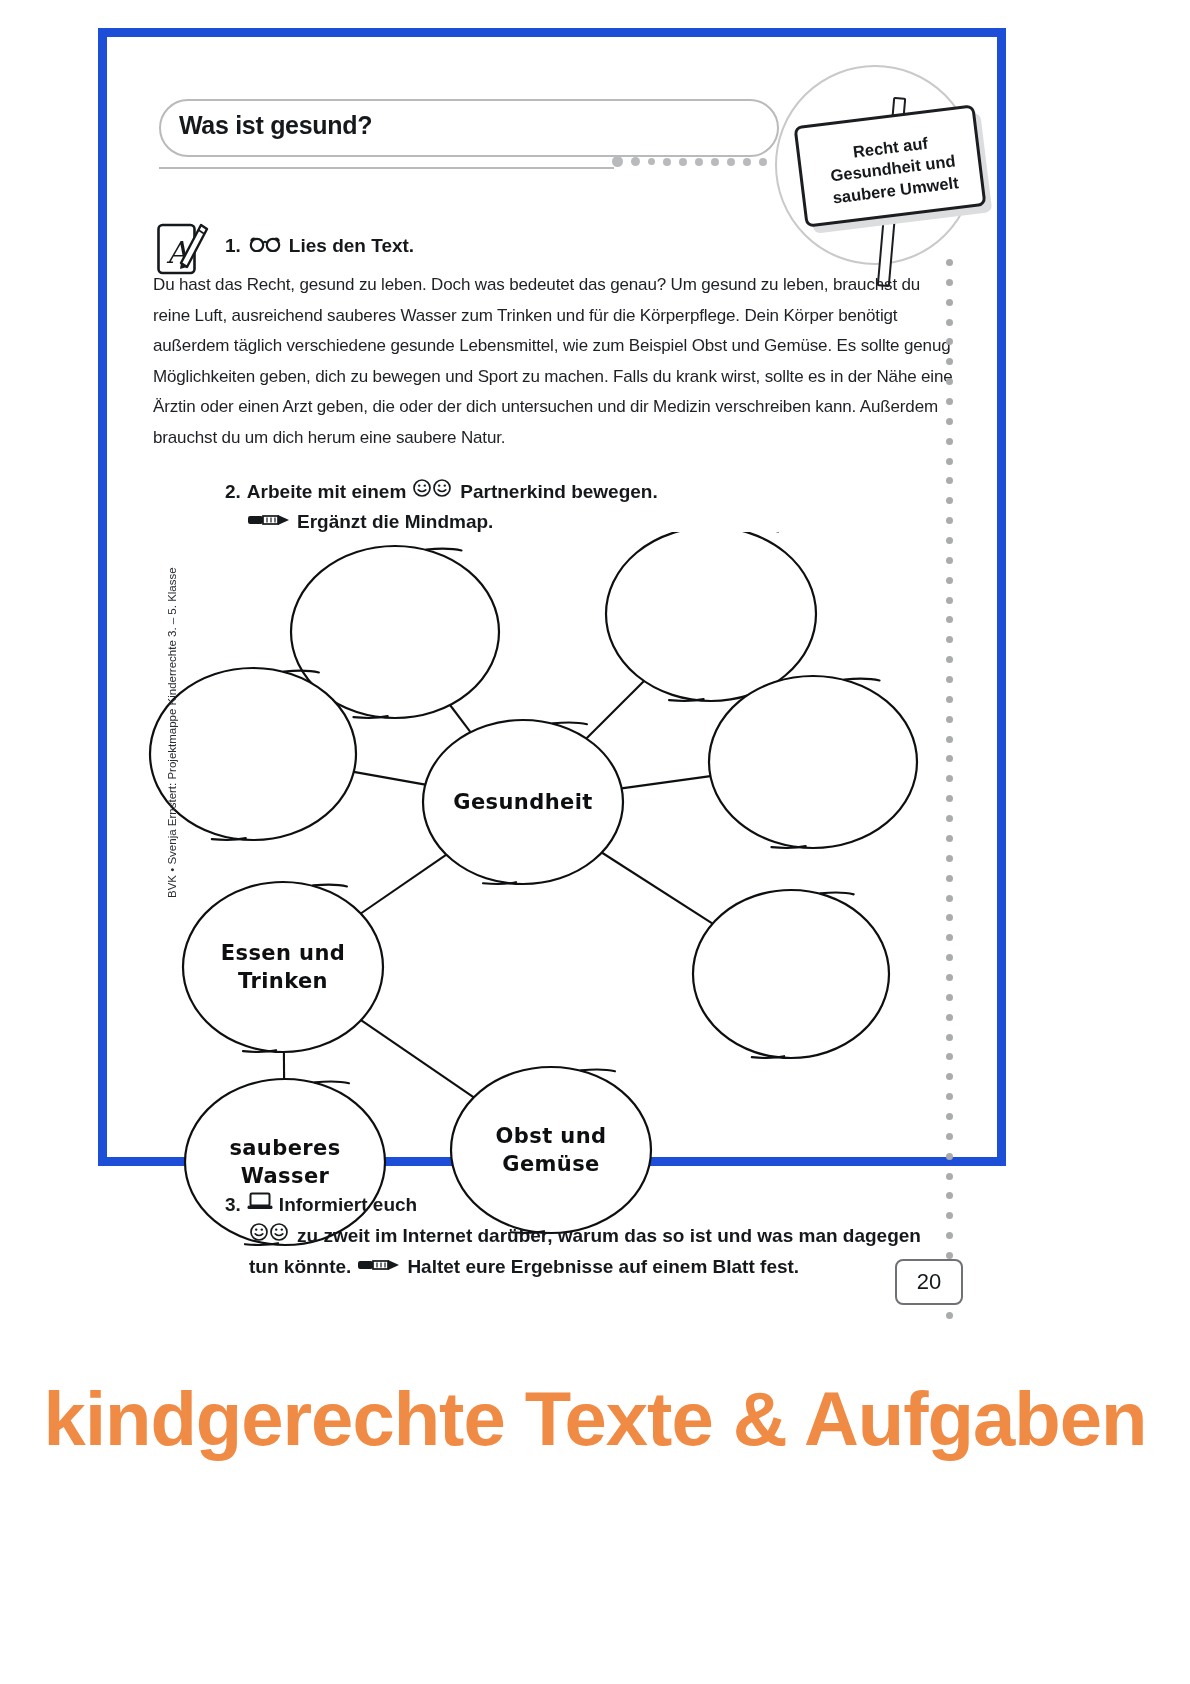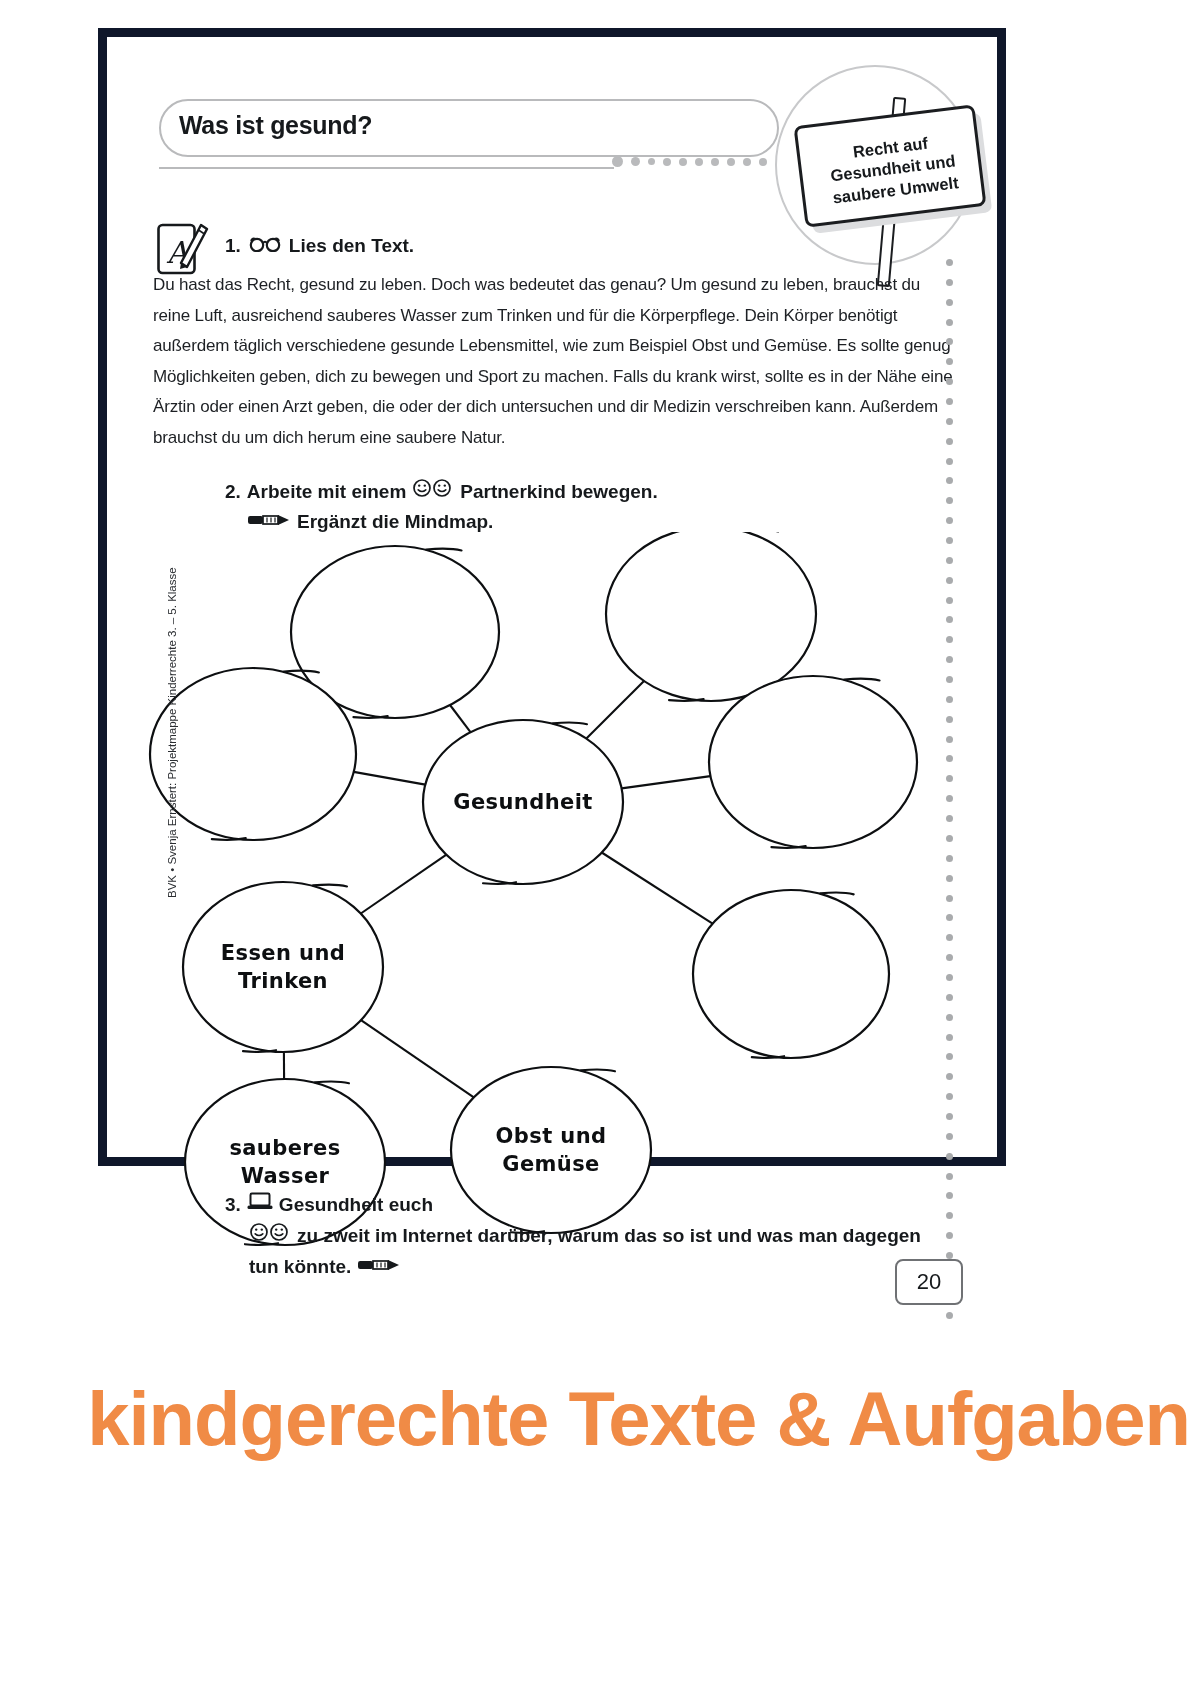--- a/index.html
+++ b/index.html
@@ -16,21 +16,21 @@
   }
 
   
   .page-frame {
     position: absolute;
     left: 98px;
     top: 28px;
     width: 908px;
     height: 1138px;
     box-sizing: border-box;
-    border: 9px solid #0f172a;
+    border: 9px solid #1d4ed8;
     background: #ffffff;
   }
   .page-inner {
     position: absolute;
     inset: 0;
   }
 
   
   .title-bar {
     position: absolute;
@@ -274,21 +274,21 @@
     font-size: 22px;
     color: #16191c;
   }
 
   
   .banner {
     position: absolute;
     left: 0;
     top: 1375px;
     width: 1190px;
-    text-align: right;
+    text-align: center;
     font-size: 76px;
     font-weight: bold;
     color: #f08b46;
     letter-spacing: -1px;
   }
 
   
   .ico { display: inline-block; vertical-align: middle; }
 </style>
 </head>
@@ -438,21 +438,21 @@
 
     <div class="task3">
       <div class="row">
         <span>3.</span>
         <span class="ico">
           <svg width="26" height="19" viewBox="0 0 26 19">
             <rect x="3.5" y="1.5" width="19" height="12" rx="1.4" fill="#fff" stroke="#16191c" stroke-width="2"></rect>
             <rect x="0.5" y="13.5" width="25" height="3.4" rx="1.5" fill="#16191c"></rect>
           </svg>
         </span>
-        <span>Gesundheit euch</span>
+        <span>Informiert euch</span>
       </div>
       <div class="row indent">
         <span class="ico">
           <svg width="42" height="20" viewBox="0 0 42 20">
             <circle cx="10" cy="10" r="8" fill="none" stroke="#16191c" stroke-width="1.7"></circle>
             <circle cx="7.2" cy="7.6" r="1.2" fill="#16191c"></circle>
             <circle cx="12.8" cy="7.6" r="1.2" fill="#16191c"></circle>
             <path d="M6.2 11.8 Q10 15.2 13.8 11.8" fill="none" stroke="#16191c" stroke-width="1.6" stroke-linecap="round"></path>
             <circle cx="30" cy="10" r="8" fill="none" stroke="#16191c" stroke-width="1.7"></circle>
             <circle cx="27.2" cy="7.6" r="1.2" fill="#16191c"></circle>
@@ -465,20 +465,21 @@
       <div class="row indent">
         <span>tun könnte.</span>
         <span class="ico">
           <svg width="44" height="16" viewBox="0 0 44 16">
             <rect x="1" y="4" width="15" height="8" rx="2.2" fill="#16191c"></rect>
             <rect x="16" y="4" width="15" height="8" fill="#fff" stroke="#16191c" stroke-width="1.7"></rect>
             <path d="M31 3 L42 8 L31 13 Z" fill="#16191c"></path>
             <path d="M20 5.5 L20 10.5 M24 5.5 L24 10.5 M28 5.5 L28 10.5" stroke="#16191c" stroke-width="1.2"></path>
           </svg>
         </span>
+        <span>Haltet eure Ergebnisse auf einem Blatt fest.</span>
       </div>
     </div>
 
     <div class="dot-rail">
       <i></i>
         <i></i>
         <i></i>
         <i></i>
         <i></i>
         <i></i>

